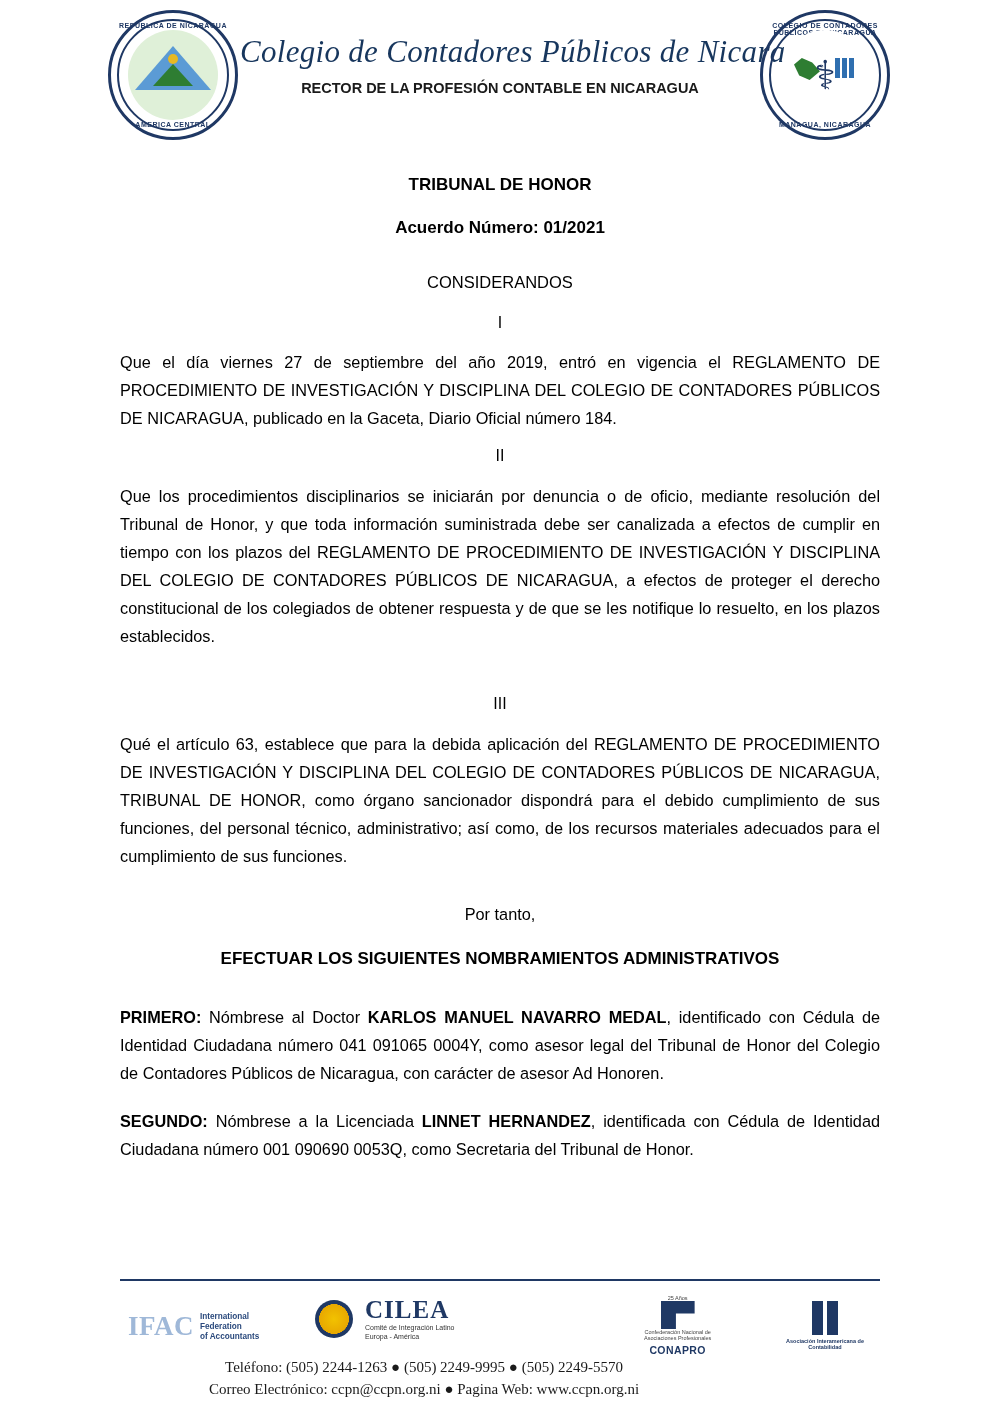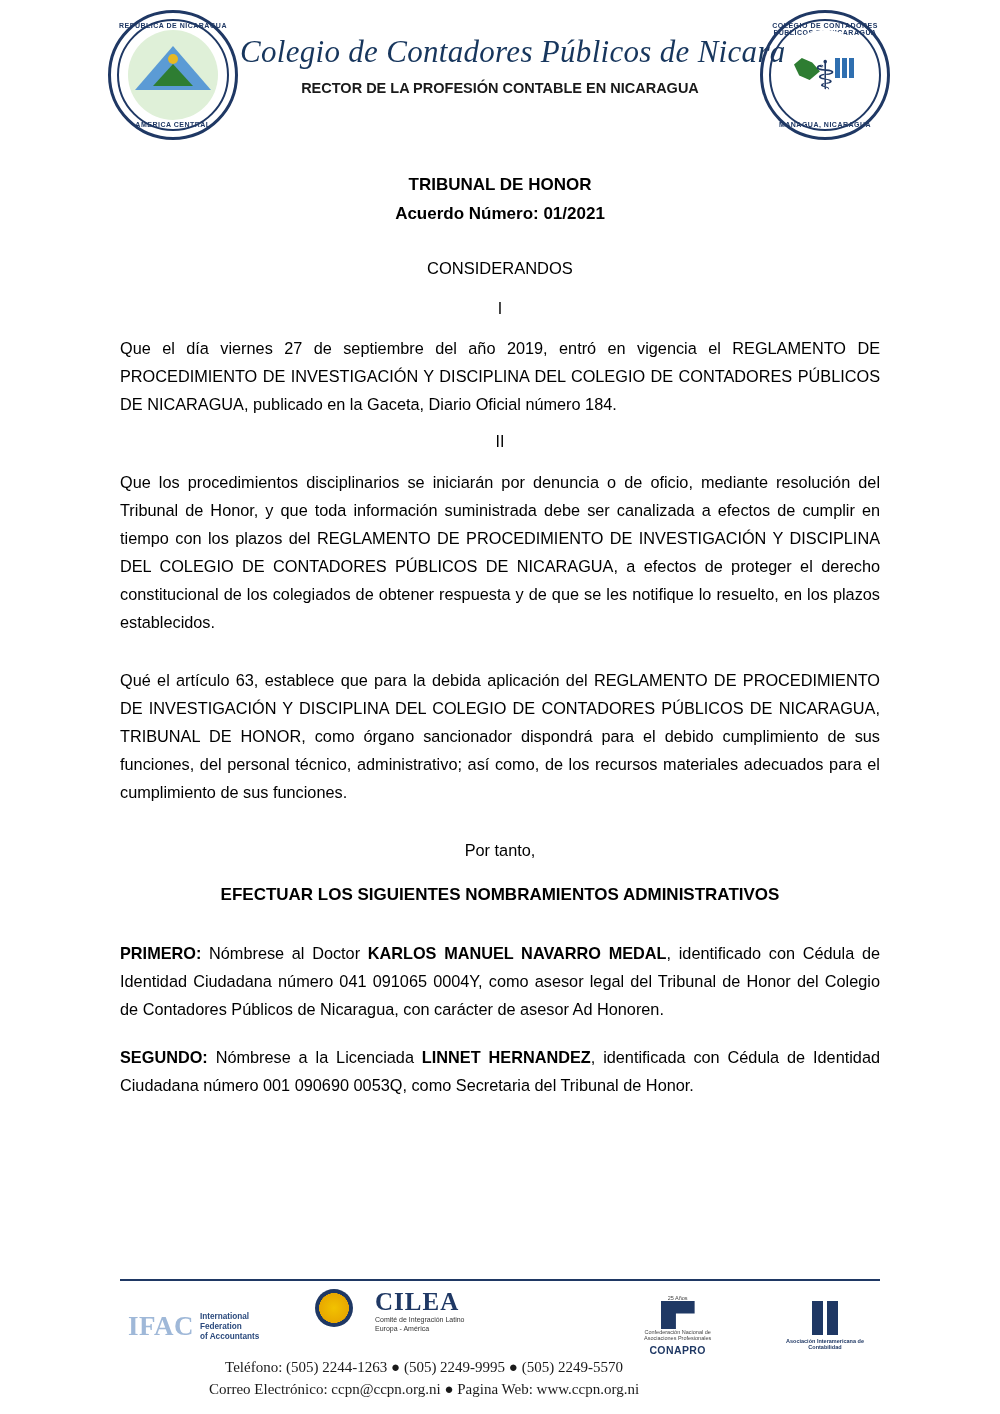--- a/index.html
+++ b/index.html
@@ -78,20 +78,21 @@
   .bold { font-weight: bold; }
   .just {
     text-align: justify;
     text-justify: inter-word;
     margin: 0 0 2px 0;
   }
   .t-title {
     font-weight: bold;
     font-size: 17px;
     text-align: center;
+    margin-bottom: 14px;
   }
   .t-acuerdo {
     font-weight: bold;
     font-size: 17px;
     text-align: center;
     margin-bottom: 26px;
   }
   .t-cons {
     font-size: 16.5px;
     text-align: center;
@@ -162,24 +163,24 @@
   }
   .ifac-sub {
     font-size: 8.2px;
     color: #2b4a7d;
     line-height: 1.22;
     font-weight: bold;
   }
   .logo-cilea {
     position: absolute;
     left: 195px;
-    top: 0;
+    top: 8px;
     display: flex;
-    align-items: flex-start;
-    gap: 22px;
+    align-items: center;
+    gap: 12px;
   }
   .cilea-sun {
     width: 38px;
     height: 38px;
     border-radius: 50%;
     background: radial-gradient(circle, #f2c200 0%, #e8a800 55%, #1f3864 56%, #1f3864 100%);
   }
   .cilea-word {
     font-family: "Liberation Serif", serif;
     font-size: 25px;
@@ -398,20 +399,21 @@
     <div class="t-cons">CONSIDERANDOS</div>
 
     <div class="roman">I</div>
     <p class="just para">Que el día viernes 27 de septiembre del año 2019, entró en vigencia el REGLAMENTO DE PROCEDIMIENTO DE INVESTIGACIÓN Y DISCIPLINA DEL COLEGIO DE CONTADORES PÚBLICOS DE NICARAGUA, publicado en la Gaceta, Diario Oficial número 184.</p>
 
     <div class="roman">II</div>
     <p class="just para">Que los procedimientos disciplinarios se iniciarán por denuncia o de oficio, mediante resolución del Tribunal de Honor, y que toda información suministrada debe ser canalizada a efectos de cumplir en tiempo con los plazos del REGLAMENTO DE PROCEDIMIENTO DE INVESTIGACIÓN Y DISCIPLINA DEL COLEGIO DE CONTADORES PÚBLICOS DE NICARAGUA, a efectos de proteger el derecho constitucional de los colegiados de obtener respuesta y de que se les notifique lo resuelto, en los plazos establecidos.</p>
 
     <div class="gap-lg"></div>
 
+    <div class="roman">III</div>
     <p class="just para">Qué el artículo 63, establece que para la debida aplicación del REGLAMENTO DE PROCEDIMIENTO DE INVESTIGACIÓN Y DISCIPLINA DEL COLEGIO DE CONTADORES PÚBLICOS DE NICARAGUA, TRIBUNAL DE HONOR, como órgano sancionador dispondrá para el debido cumplimiento de sus funciones, del personal técnico, administrativo; así como, de los recursos materiales adecuados para el cumplimiento de sus funciones.</p>
 
     <div class="gap-lg"></div>
 
     <div class="por-tanto">Por tanto,</div>
     <div class="nombramientos">EFECTUAR LOS SIGUIENTES NOMBRAMIENTOS ADMINISTRATIVOS</div>
 
     <p class="just">
       <span class="bold">PRIMERO:</span><span> Nómbrese al Doctor </span><span class="bold">KARLOS MANUEL NAVARRO MEDAL</span><span>, identificado con Cédula de Identidad Ciudadana número 041 091065 0004Y, como asesor legal del Tribunal de Honor del Colegio de Contadores Públicos de Nicaragua, con carácter de asesor Ad Honoren.</span>
     </p>

